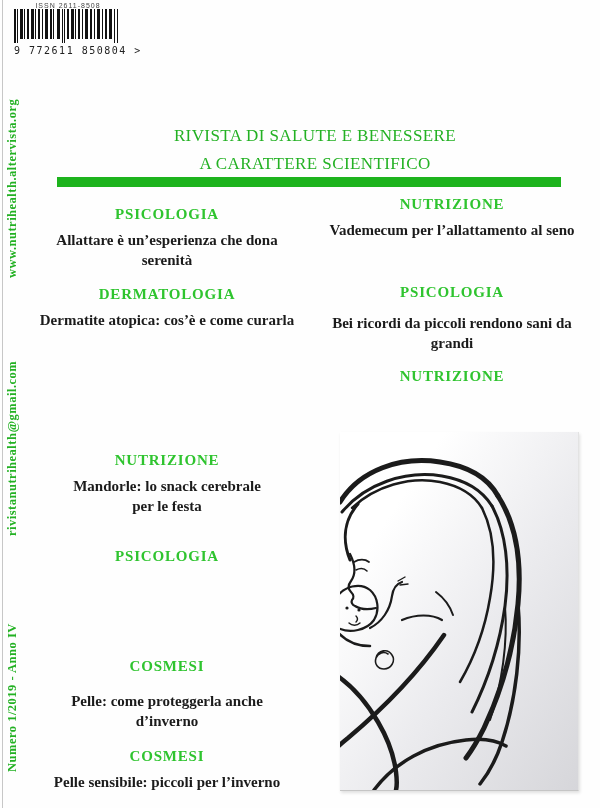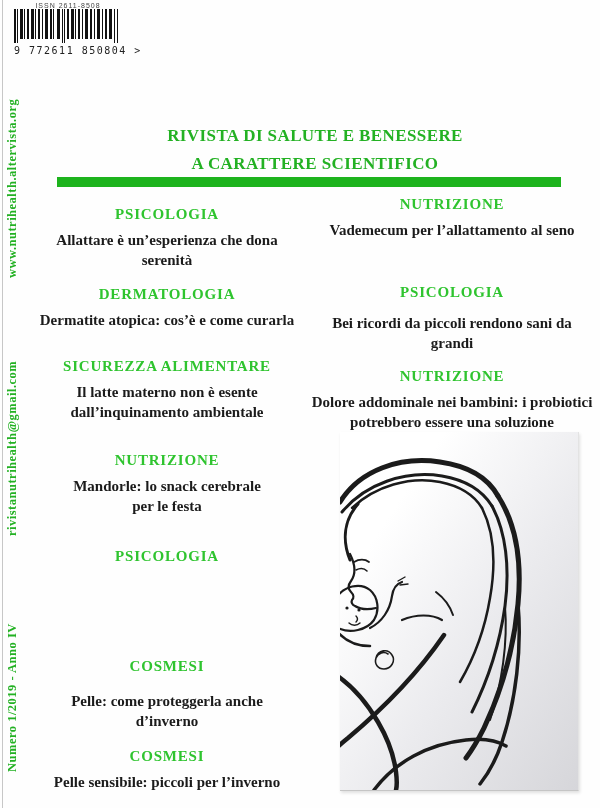--- a/index.html
+++ b/index.html
@@ -34,21 +34,21 @@
   .v-issue{top:592px;height:212px;}
 
   
   .masthead{
     position:absolute;left:30px;right:0;top:56px;margin:0;
     text-align:center;font-size:55px;font-weight:bold;letter-spacing:2px;
     color:var(--brand-green);line-height:1;
   }
   .subtitle{
     position:absolute;left:30px;right:0;text-align:center;
-    font-weight:bold;font-size:17px;letter-spacing:0.4px;
+    font-weight:normal;font-size:17px;letter-spacing:0.4px;
     color:var(--brand-green);line-height:1;
   }
   .subtitle.l1{top:127px;}
   .subtitle.l2{top:155px;}
   .rule{position:absolute;left:57px;top:177px;width:504px;height:10px;background:var(--bar-green);}
 
   
   .col-item{position:absolute;text-align:center;}
   .col-left{left:34px;width:266px;}
   .col-right{left:308px;width:288px;}
@@ -124,24 +124,20 @@
   <div class="rule"></div>
 
   <div class="col-item col-left t1">
     <div class="cat">PSICOLOGIA</div>
     <div class="art">Allattare è un’esperienza che dona serenità</div>
   </div>
   <div class="col-item col-left t2">
     <div class="cat">DERMATOLOGIA</div>
     <div class="art">Dermatite atopica: cos’è e come curarla</div>
   </div>
-  <div class="col-item col-left t3">
-    <div class="cat">SICUREZZA ALIMENTARE</div>
-    <div class="art" style="max-width:238px;margin:0 auto;">Il latte materno non è esente dall’inquinamento ambientale</div>
-  </div>
   <div class="col-item col-left t4">
     <div class="cat">NUTRIZIONE</div>
     <div class="art" style="max-width:210px;margin:0 auto;">Mandorle: lo snack cerebrale per le festa</div>
   </div>
   <div class="col-item col-left t5">
     <div class="cat">PSICOLOGIA</div>
   </div>
   <div class="col-item col-left t6">
     <div class="cat">COSMESI</div>
     <div class="art" style="max-width:232px;margin:16px auto;">Pelle: come proteggerla anche d’inverno</div>
@@ -154,21 +150,20 @@
   <div class="col-item col-right r1">
     <div class="cat">NUTRIZIONE</div>
     <div class="art" style="max-width:250px;margin:0 auto;">Vademecum per l’allattamento al seno</div>
   </div>
   <div class="col-item col-right r2">
     <div class="cat">PSICOLOGIA</div>
     <div class="art" style="max-width:276px;margin:12px auto;">Bei ricordi da piccoli rendono sani da grandi</div>
   </div>
   <div class="col-item col-right r3">
     <div class="cat">NUTRIZIONE</div>
-    <div class="art">Dolore addominale nei bambini: i probiotici potrebbero essere una soluzione</div>
   </div>
 
   <div class="illus">
     <svg width="238" height="358" viewBox="0 0 238 358" aria-hidden="true">
       <defs>
         <linearGradient id="bg" x1="0" y1="0" x2="1" y2="1">
           <stop offset="0.22" stop-color="#ffffff"></stop>
           <stop offset="0.58" stop-color="#ebebee"></stop>
           <stop offset="1" stop-color="#d6d6da"></stop>
         </linearGradient>

